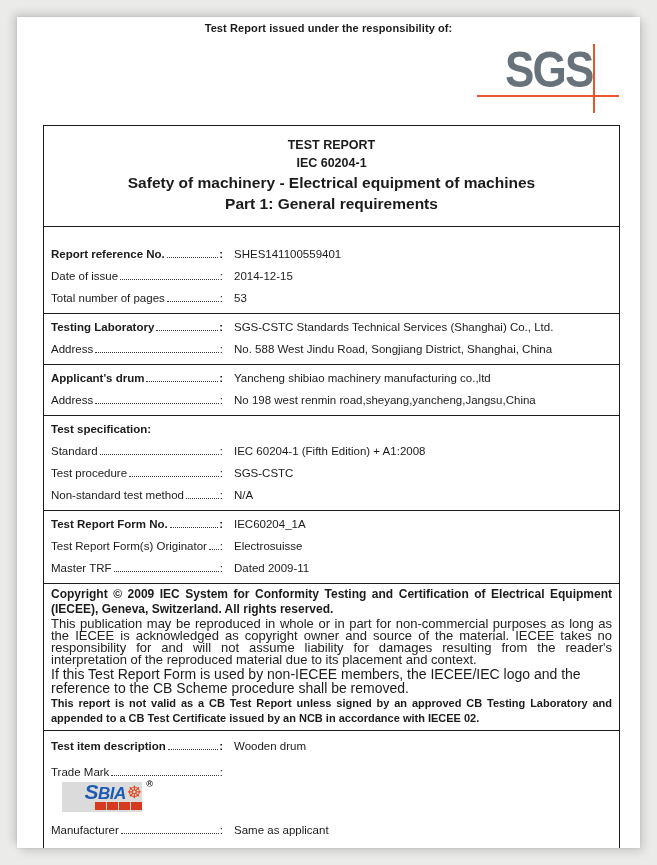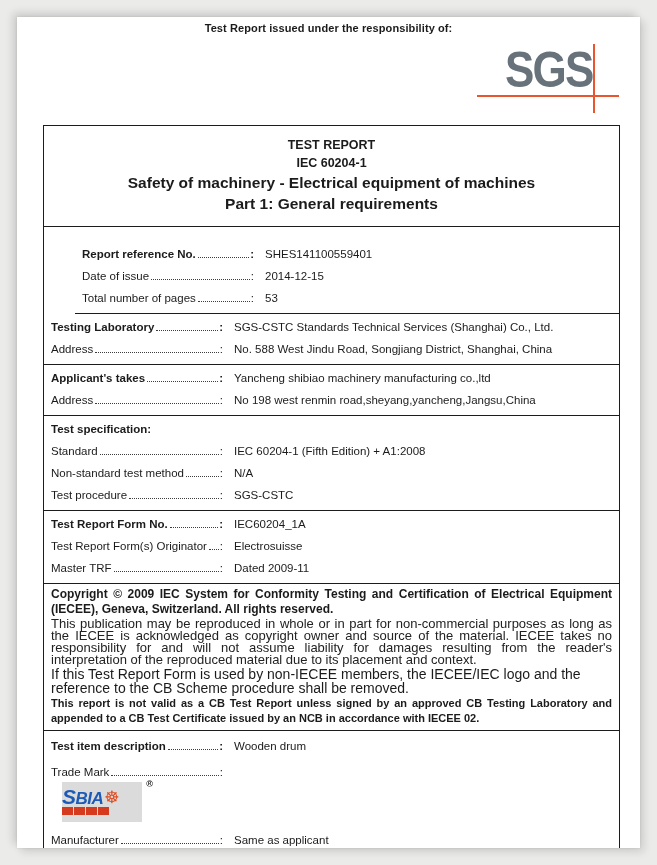--- a/index.html
+++ b/index.html
@@ -44,21 +44,21 @@
   }
   .title-block {
     text-align:center; font-weight:bold;
     padding:10px 8px 12px;
     border-bottom:1.6px solid #1c1c1c;
   }
   .t-sm { font-size:12.5px; line-height:18px; }
   .t-lg { font-size:15.5px; line-height:21px; }
 
   .section { border-bottom:1.6px solid #1c1c1c; padding:3px 7px; }
-  .section.sec-a { padding-top:17px;margin-left:31px; }
+  .section.sec-a { padding-top:17px; }
   .section.last { border-bottom:none; }
 
   .row { display:flex; align-items:flex-start; font-size:11.5px; line-height:15px; padding:3px 0 4px; }
   .sec-g .row { padding:5px 0 6px; }
   .lbl { width:172px; flex:none; display:flex; align-items:baseline; white-space:nowrap; }
   .lbl::after { content:":"; }
   .leader { flex:1; min-width:5px; border-bottom:1.5px dotted #3c3c3c; height:10px; margin:0 1px 0 2px; }
   .b { font-weight:bold; }
   .val { flex:1; padding-left:11px; }
   .row-header { font-weight:bold; font-size:11.5px; line-height:15px; padding:3px 0 4px; }
@@ -67,22 +67,22 @@
   .copyright { padding:2px 7px 5px; }
   .cp1 { font-size:12px; font-weight:bold; text-align:justify; line-height:15px; margin-top:1px; }
   .cp2 { font-size:13px; text-align:justify; line-height:12px; margin-top:1px; color:#222; }
   .cp3 { font-size:14px; line-height:14px; margin-top:1px; }
   .cp4 { font-size:11px; font-weight:bold; line-height:14.5px; margin-top:1px; text-align:justify; }
 
   
   .tm-row { min-height:52px;flex-direction:column; }
   .tm-wrap { position:relative; display:inline-block; margin-top:2px; }
   .tm-box {
-    width:80px; height:40px; background:#dbdbdb;
-    display:flex; flex-direction:column; align-items:flex-start; justify-content:center;
+    width:80px; height:30px; background:#dbdbdb;
+    display:flex; flex-direction:column; align-items:flex-end; justify-content:center;
   }
   .tm-line { display:flex; align-items:center; }
   .tm-brand { font-weight:bold; font-style:italic; font-size:17px; letter-spacing:-.5px; }
   .tm-brand .big-s { font-size:21px; }
   .tm-wheel { font-size:17px; line-height:1; margin-left:1px; font-style:normal; }
   .tm-strip { display:flex; gap:1px; margin-top:1px; }
   .tm-strip span { width:11px; height:8px; display:inline-block; }
   .tm-reg { position:absolute; top:-5px; right:-11px; font-size:9px; color:#222; font-weight:bold; }
 </style>
 </head>
@@ -142,21 +142,21 @@
             <span>Address</span>
             <span class="leader"></span>
           </div>
         <div class="val">No. 588 West Jindu Road, Songjiang District, Shanghai, China</div>
       </div>
     </div>
 
     <div class="section">
       <div class="row">
         <div class="lbl b">
-            <span>Applicant's takes</span>
+            <span>Applicant's drum</span>
             <span class="leader"></span>
           </div>
         <div class="val">Yancheng shibiao machinery manufacturing co.,ltd</div>
       </div>
       <div class="row">
         <div class="lbl">
             <span>Address</span>
             <span class="leader"></span>
           </div>
         <div class="val">No 198 west renmin road,sheyang,yancheng,Jangsu,China</div>
@@ -167,31 +167,31 @@
       <div class="row-header">Test specification:</div>
       <div class="row">
         <div class="lbl">
             <span>Standard</span>
             <span class="leader"></span>
           </div>
         <div class="val">IEC 60204-1 (Fifth Edition) + A1:2008</div>
       </div>
       <div class="row">
         <div class="lbl">
+            <span>Test procedure</span>
+            <span class="leader"></span>
+          </div>
+        <div class="val">SGS-CSTC</div>
+      </div>
+      <div class="row">
+        <div class="lbl">
             <span>Non-standard test method</span>
             <span class="leader"></span>
           </div>
         <div class="val">N/A</div>
-      </div>
-      <div class="row">
-        <div class="lbl">
-            <span>Test procedure</span>
-            <span class="leader"></span>
-          </div>
-        <div class="val">SGS-CSTC</div>
       </div>
     </div>
 
     <div class="section">
       <div class="row">
         <div class="lbl b">
             <span>Test Report Form No.</span>
             <span class="leader"></span>
           </div>
         <div class="val">IEC60204_1A</div>

